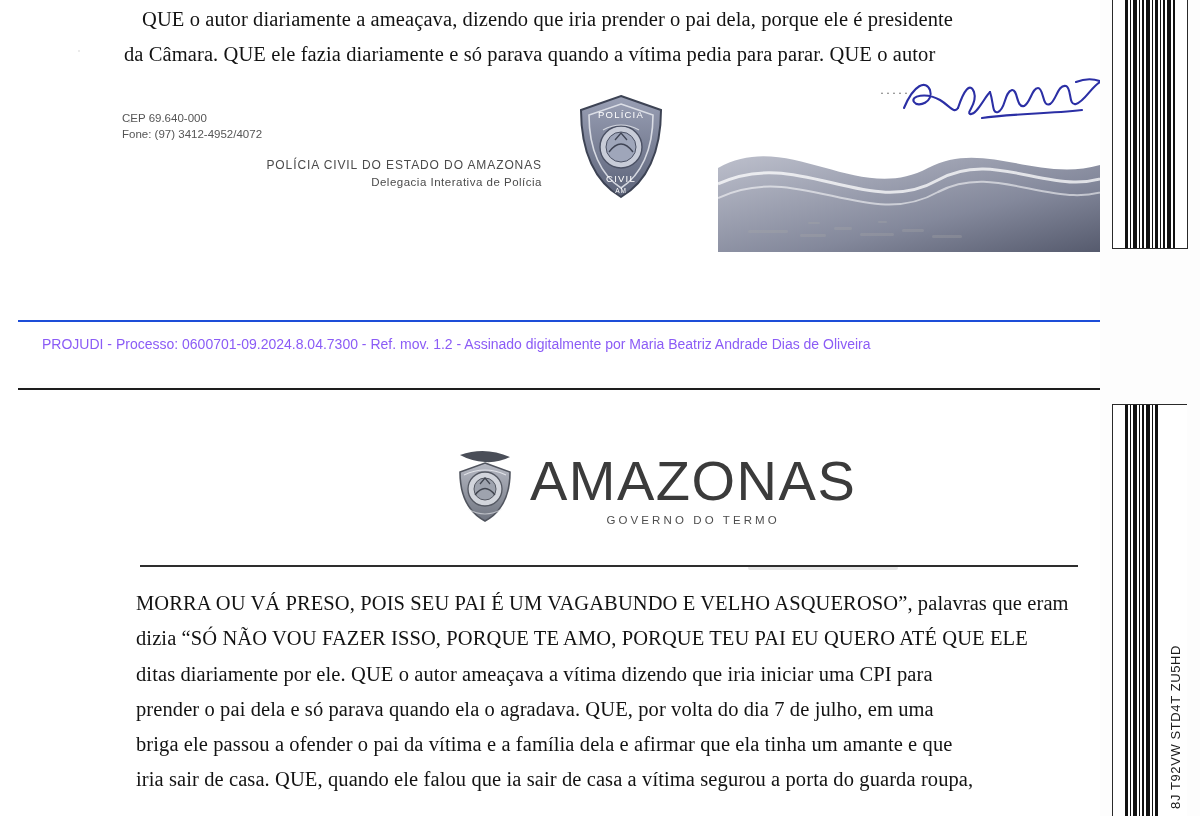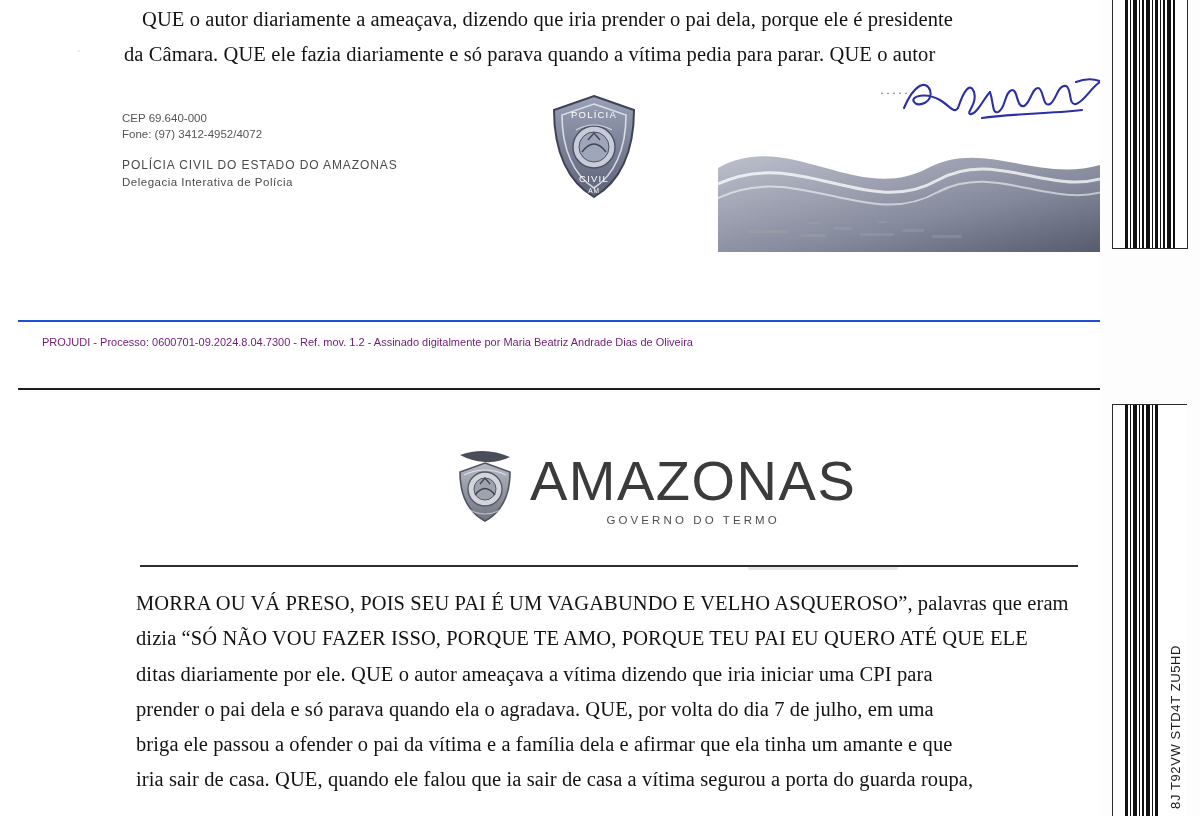--- a/index.html
+++ b/index.html
@@ -65,28 +65,29 @@
     color: #4a4a4a;
     font-size: 11.5px;
     line-height: 1.42;
     filter: blur(0.15px);
   }
   .letterhead .addr { color: #555; }
   .letterhead .org {
     margin-top: 14px;
     color: #4a4a4a;
     letter-spacing: 0.5px;
+    text-align: right;
   }
   .letterhead .org .l1 { font-size: 12px; letter-spacing: 0.9px; }
   .letterhead .org .l2 { font-size: 11.5px; }
 
   
   .badge-wrap {
     position: absolute;
-    left: 524px;
+    left: 551px;
     top: 92px;
     width: 104px;
     height: 110px;
   }
   .badge-wrap svg { display: block; }
 
   
   .wave-wrap {
     position: absolute;
     left: 700px;
@@ -148,22 +149,22 @@
     left: 18px;
     top: 322px;
     width: 1082px;
     height: 62px;
     background: #ffffff;
     padding: 12px 0 0 24px;
     box-sizing: border-box;
   }
   .projudi div {
     font-family: "Liberation Sans", sans-serif;
-    font-size: 11px;
-    color: #701a75;
+    font-size: 14px;
+    color: #8b5cf6;
     line-height: 1.55;
     white-space: nowrap;
   }
 
   
   .scan-bottom {
     position: absolute;
     left: 18px;
     top: 388px;
     width: 1082px;

